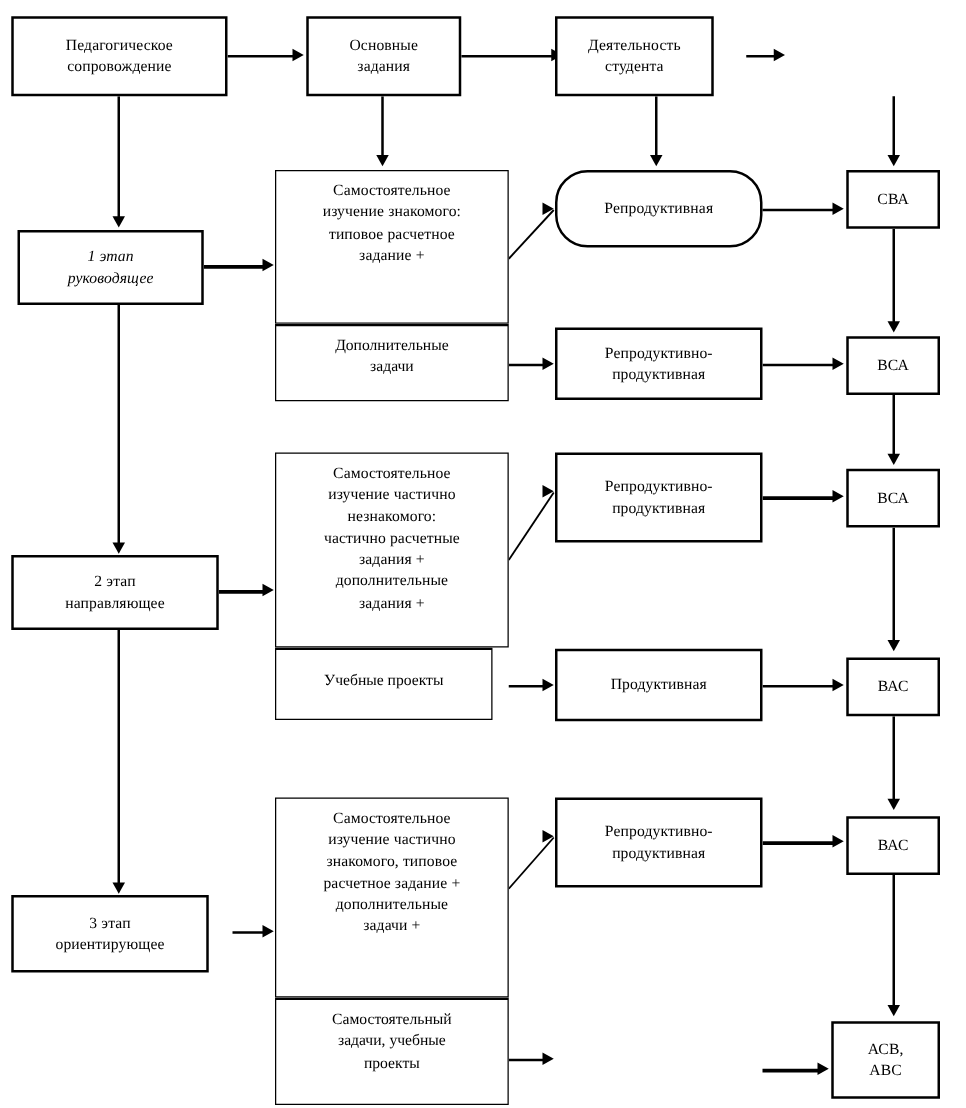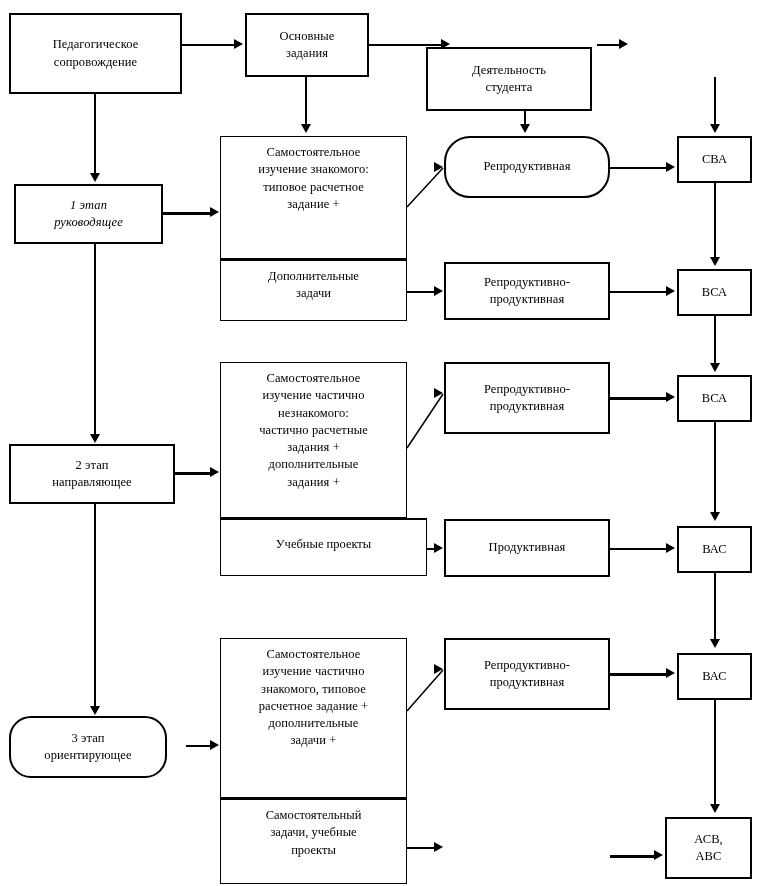--- a/index.html
+++ b/index.html
@@ -67,47 +67,47 @@
     border-top:9px solid #000000;
     z-index:2;
   }
   .diag{position:absolute;z-index:1;overflow:visible;}
 </style>
 </head>
 <body>
 
 <div id="canvas">
 
-  <div class="box" style="left:9px;top:13px;width:173px;height:81px;">
+  <div class="box" style="left:9px;top:13px;width:173px;height:64px;">
     <span class="ln">Педагогическое</span>
     <span class="ln">сопровождение</span>
   </div>
 
   <div class="box" style="left:245px;top:13px;width:124px;height:64px;">
     <span class="ln">Основные</span>
     <span class="ln">задания</span>
   </div>
 
-  <div class="box" style="left:426px;top:13px;width:166px;height:64px;margin-top:34px;">
+  <div class="box" style="left:444px;top:13px;width:127px;height:64px;">
     <span class="ln">Деятельность</span>
     <span class="ln">студента</span>
   </div>
 
 
   <div class="box" style="left:14px;top:184px;width:149px;height:60px;font-style:italic;">
     <span class="ln">1 этап</span>
     <span class="ln">руководящее</span>
   </div>
 
   <div class="box" style="left:9px;top:444px;width:166px;height:60px;">
     <span class="ln">2 этап</span>
     <span class="ln">направляющее</span>
   </div>
 
-  <div class="box" style="left:9px;top:716px;width:158px;height:62px;border-radius:22px;">
+  <div class="box" style="left:9px;top:716px;width:158px;height:62px;">
     <span class="ln">3 этап</span>
     <span class="ln">ориентирующее</span>
   </div>
 
   <div class="box thin topalign" style="left:220px;top:136px;width:187px;height:123px;">
     <span class="ln">Самостоятельное</span>
     <span class="ln">изучение знакомого:</span>
     <span class="ln">типовое расчетное</span>
     <span class="ln">задание +</span>
   </div>
@@ -118,21 +118,21 @@
 
   <div class="box thin topalign" style="left:220px;top:362px;width:187px;height:156px;">
     <span class="ln">Самостоятельное</span>
     <span class="ln">изучение частично</span>
     <span class="ln">незнакомого:</span>
     <span class="ln">частично расчетные</span>
     <span class="ln">задания +</span>
     <span class="ln">дополнительные</span>
     <span class="ln">задания +</span>
   </div>
-  <div class="subbox" style="left:220px;top:518px;width:207px;height:58px;padding-top:16px;">
+  <div class="subbox" style="left:220px;top:518px;width:174px;height:58px;padding-top:16px;">
     <span class="ln">Учебные проекты</span>
   </div>
 
   <div class="box thin topalign" style="left:220px;top:638px;width:187px;height:160px;">
     <span class="ln">Самостоятельное</span>
     <span class="ln">изучение частично</span>
     <span class="ln">знакомого, типовое</span>
     <span class="ln">расчетное задание +</span>
     <span class="ln">дополнительные</span>
     <span class="ln">задачи +</span>

